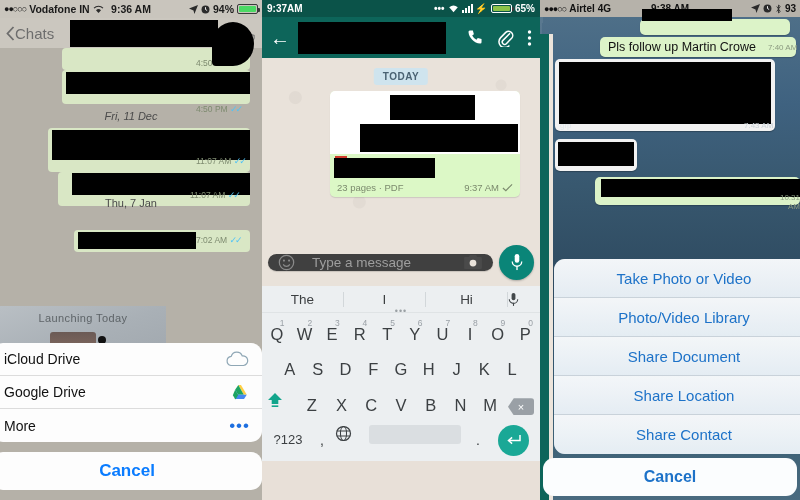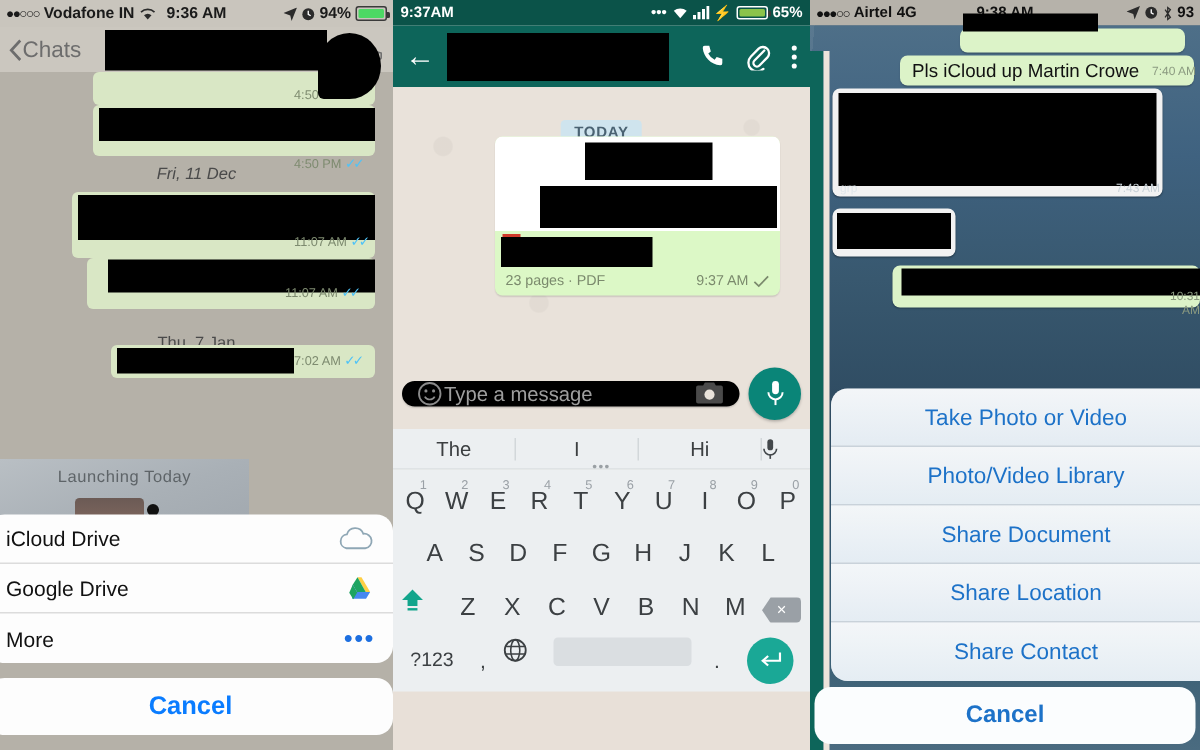--- a/index.html
+++ b/index.html
@@ -94,21 +94,21 @@
     background:#e9e2da;
     background-image:
       radial-gradient(circle at 12% 22%, rgba(0,0,0,.035) 0 6px, transparent 7px),
       radial-gradient(circle at 62% 58%, rgba(0,0,0,.03) 0 7px, transparent 8px),
       radial-gradient(circle at 86% 15%, rgba(0,0,0,.03) 0 5px, transparent 6px),
       radial-gradient(circle at 35% 80%, rgba(0,0,0,.03) 0 6px, transparent 7px);
   }
   .today {
     position:absolute; left:50%; transform:translateX(-50%); top:10px;
     background:#cfe4ee; color:#4a6272; font-size:10px; font-weight:600;
-    padding:3px 9px; border-radius:3px; letter-spacing:.5px;margin-top:12px;
+    padding:3px 9px; border-radius:3px; letter-spacing:.5px;
   }
   .doc-bubble {
     position:absolute; left:68px; top:33px; width:190px;
     background:#dcf8c6; border-radius:5px; overflow:hidden;
     box-shadow:0 1px 1px rgba(0,0,0,.12);
   }
   .doc-preview { background:#fff; height:63px; position:relative; }
   .doc-preview .r1 { position:absolute; left:60px; top:4px; width:85px; height:25px; background:#000;}
   .doc-preview .r2 { position:absolute; left:30px; top:33px; width:158px; height:28px; background:#000;}
   .doc-name { position:relative; height:27px; }
@@ -116,22 +116,22 @@
   .doc-name .pdfc { position:absolute; left:5px; top:2px; width:12px; height:4px; background:#d0392b; }
   .doc-meta {
     display:flex; align-items:flex-end; padding:1px 7px 4px; font-size:9.5px; color:#7b8a6d;
   }
   .doc-meta .tm { margin-left:auto; display:flex; align-items:center; gap:3px;}
   .p2-input {
     position:relative; height:48px; display:flex; align-items:center; padding:0 6px; gap:6px;
     background:#e9e2da;
   }
   .inp-pill {
-    flex:1; height:17px; background:#000000; border-radius:18px; display:flex; align-items:center;
-    padding:0 10px; gap:1px; box-shadow:0 1px 1px rgba(0,0,0,.14);
+    flex:1; height:17px; background:#404040; border-radius:18px; display:flex; align-items:center;
+    padding:0 10px; gap:17px; box-shadow:0 1px 1px rgba(0,0,0,.14);
   }
   .inp-pill .ph { flex:1; color:#9e9e9e; font-size:13.5px; }
   .mic-btn {
     width:35px; height:35px; border-radius:50%; background:#0a8578;
     display:flex; align-items:center; justify-content:center; color:#fff;
     box-shadow:0 1px 2px rgba(0,0,0,.25);
   }
   .sugg {
     height:27px; background:#eceff1; display:flex; align-items:center;
     position:relative; border-bottom:1px solid #dfe3e5;
@@ -294,21 +294,21 @@
         <span>11:07 AM</span> <span class="ticks">✓✓</span>
       </div>
 
       <div class="bub" style="left:58px; top:124px; width:192px; height:34px;">
         <div class="redact" style="left:14px;top:1px;width:178px;height:22px;"></div>
       </div>
       <div class="tstamp" style="left:190px; top:142px;">
         <span>11:07 AM</span> <span class="ticks">✓✓</span>
       </div>
 
-      <div class="datesep" style="top:175px;">Thu, 7 Jan</div>
+      <div class="datesep" style="top:149px;">Thu, 7 Jan</div>
 
       <div class="bub" style="left:74px; top:182px; width:176px; height:22px;">
         <div class="redact" style="left:4px;top:2px;width:118px;height:17px;"></div>
       </div>
       <div class="tstamp" style="left:196px; top:187px;">
         <span>7:02 AM</span> <span class="ticks">✓✓</span>
       </div>
 
 
       <div class="launch-img">
@@ -569,21 +569,21 @@
     <div class="p3-wall">
       <div class="p3-left-edge"></div>
       <div class="p3-left-edge2"></div>
 
       <div class="gbub" style="left:100px; top:2px; width:150px; height:16px;">
         <div class="rd" style="left:2px;top:-10px;width:90px;height:12px;"></div>
       </div>
 
       <div class="gbub" style="left:60px; top:20px; width:196px; height:20px;">
       </div>
-      <div class="p3-msg" style="left:68px; top:23px;">Pls iCloud up Martin Crowe</div>
+      <div class="p3-msg" style="left:68px; top:23px;">Pls follow up Martin Crowe</div>
       <div class="p3t" style="left:228px; top:26px;">7:40 AM</div>
 
       <div class="wbub" style="left:15px; top:42px; width:220px; height:72px;">
         <div class="rd" style="left:4px;top:3px;width:212px;height:62px;"></div>
       </div>
       <div class="p3t" style="left:20px; top:104px; color:#dfe6ea;">grp</div>
       <div class="p3t" style="left:204px; top:104px; color:#c9d2d8;">7:43 AM</div>
 
       <div class="wbub" style="left:15px; top:122px; width:82px; height:32px;">
         <div class="rd" style="left:3px;top:3px;width:76px;height:24px;"></div>

